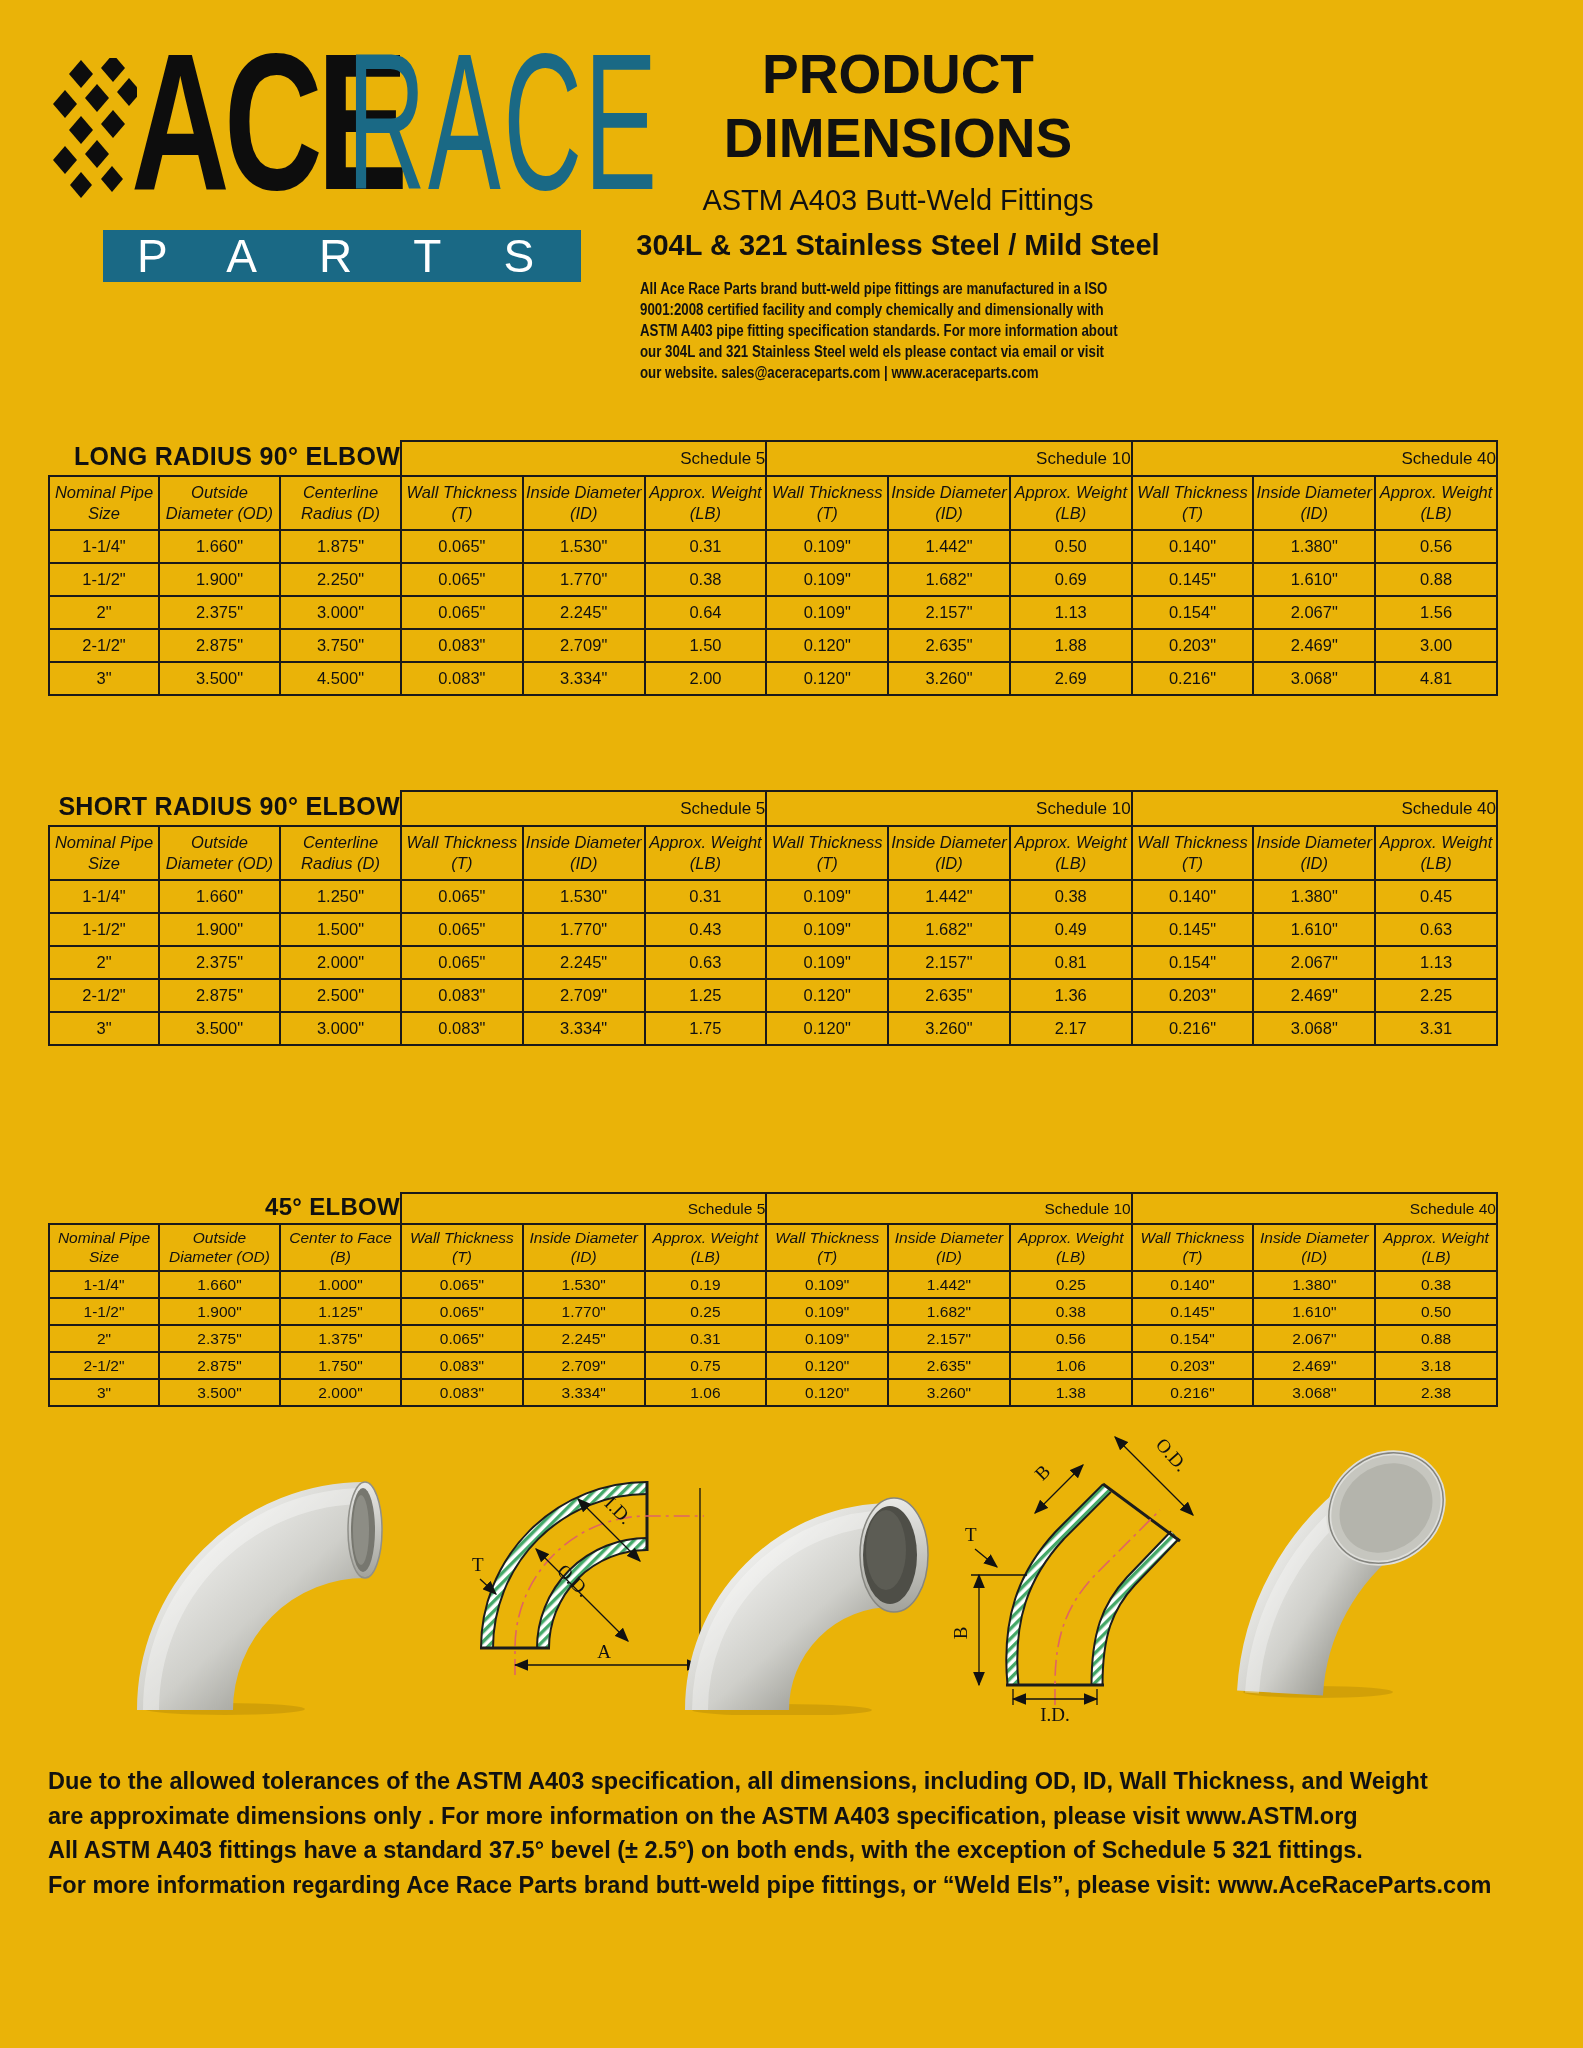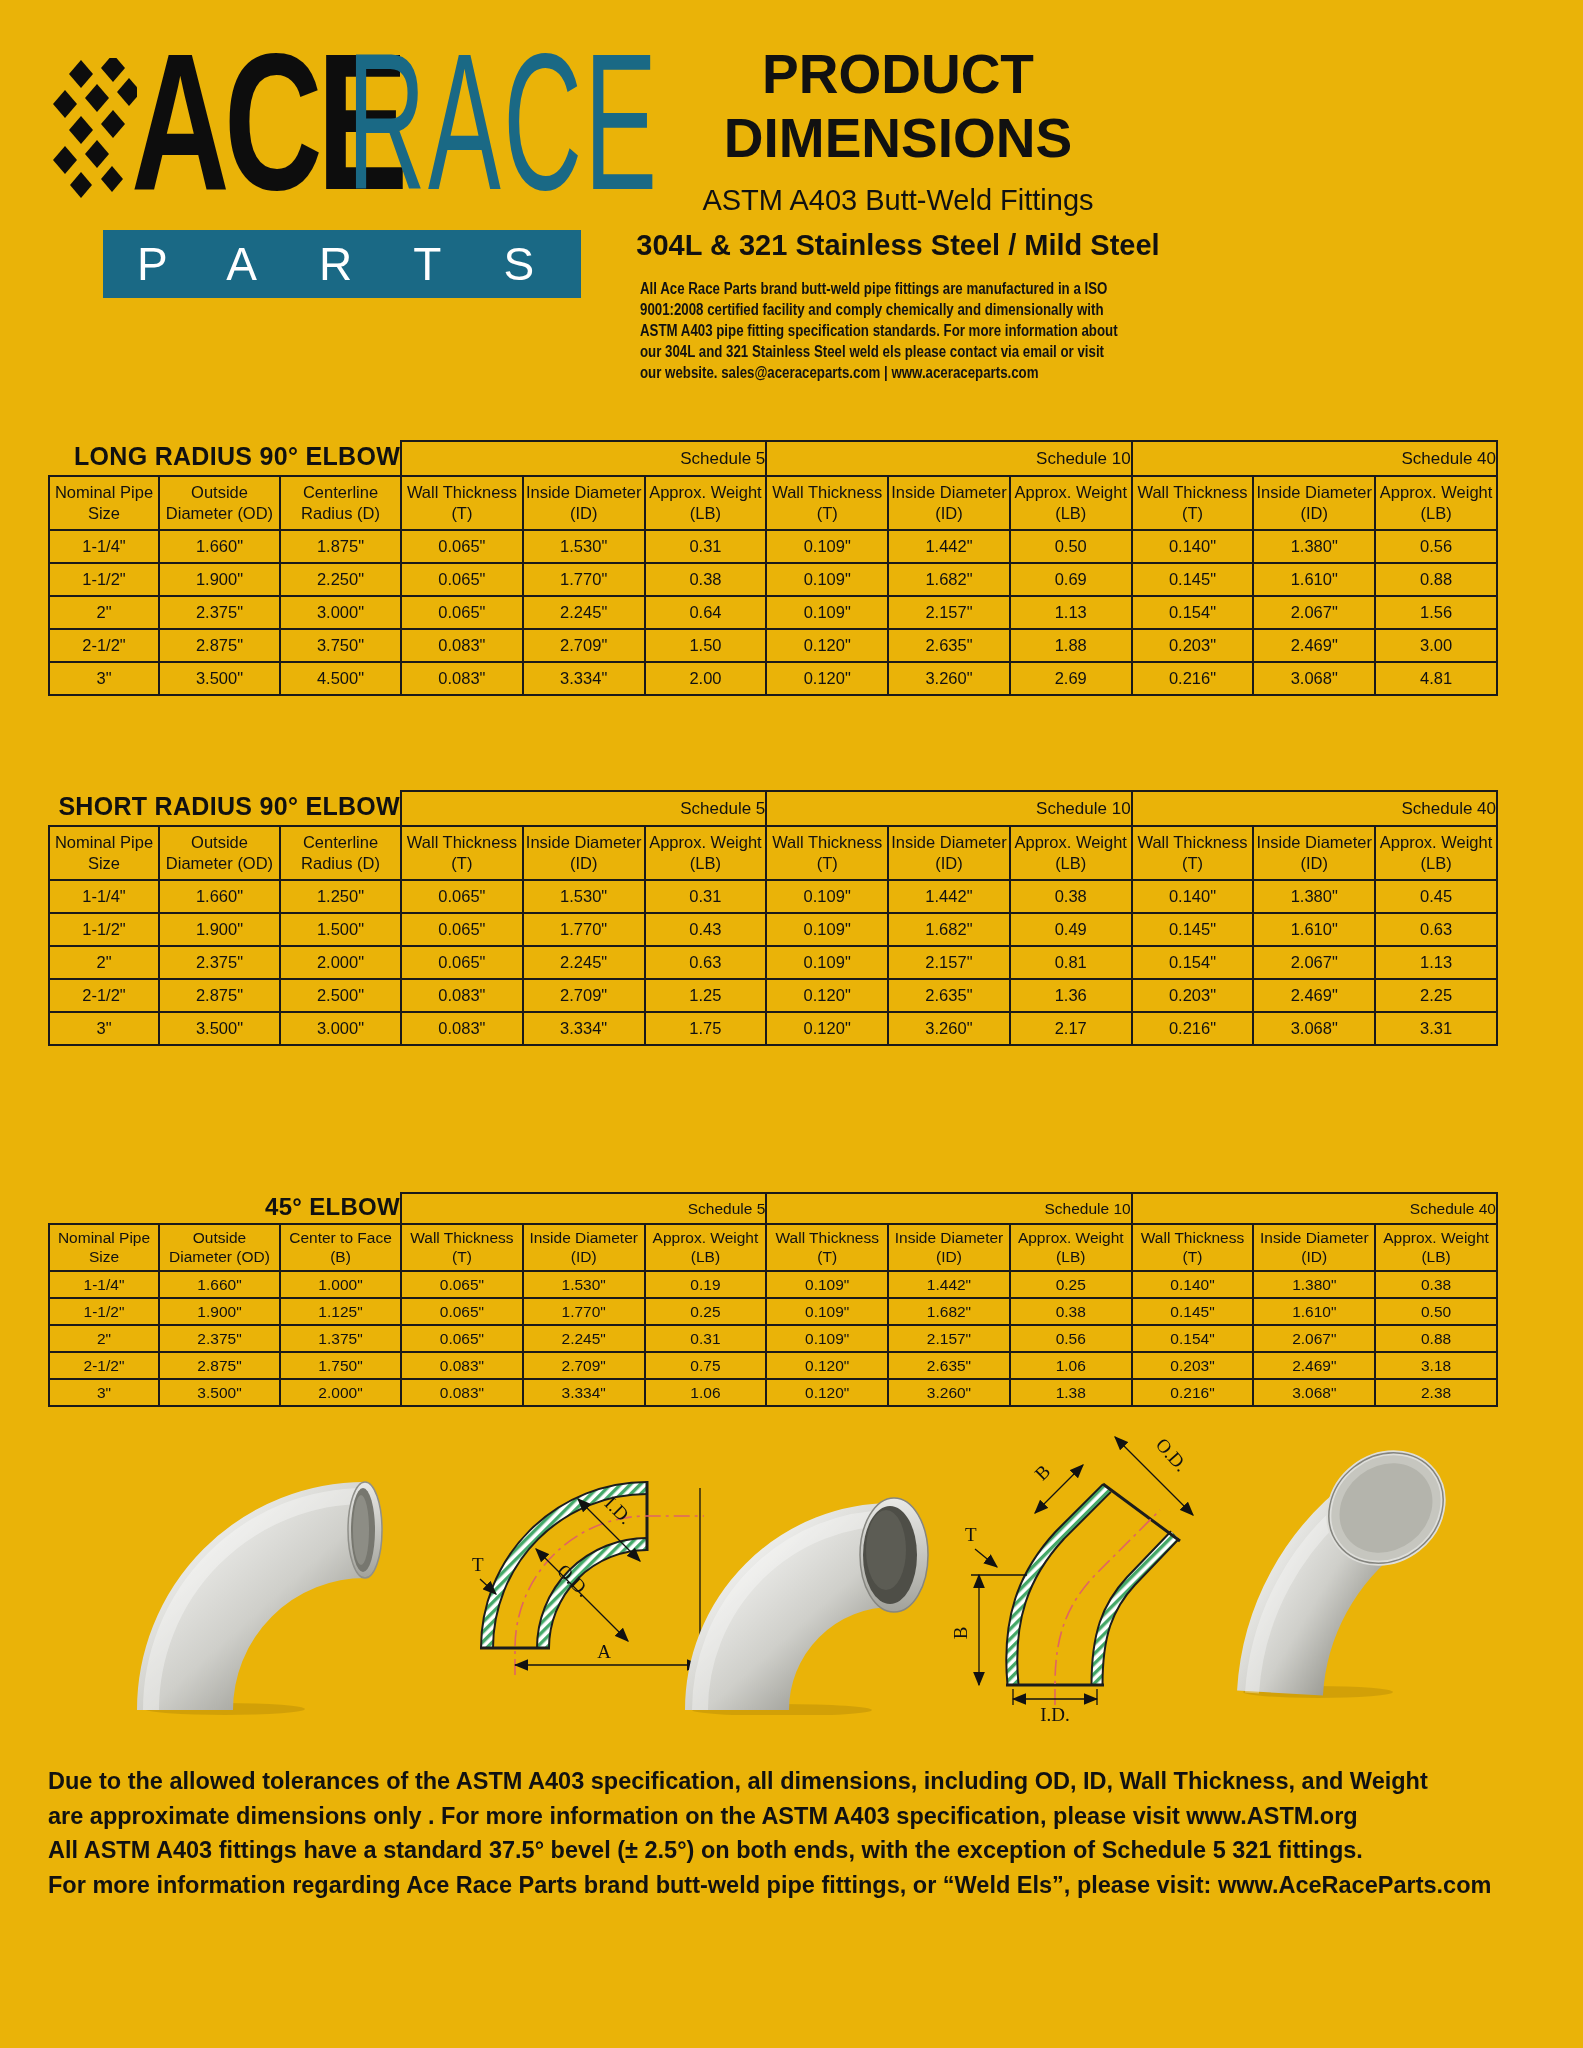--- a/index.html
+++ b/index.html
@@ -6,40 +6,40 @@
   .page{position:relative;width:1583px;height:2048px;background:#eab308;margin:0 auto;
         font-family:"Liberation Sans",sans-serif;color:#111;overflow:hidden;}
 
   
   .logo{position:absolute;top:40px;left:45px;width:545px;height:262px;}
   .flag{position:absolute;top:18px;left:6px;}
   .logo-ace{position:absolute;top:-16px;left:86px;font-size:195px;line-height:1;
             font-weight:bold;letter-spacing:-8px;transform:scaleX(0.70);transform-origin:left top;color:#0d0d0d;}
   .logo-race{position:absolute;top:-16px;left:302px;font-size:195px;line-height:1;
              font-weight:normal;letter-spacing:4px;transform:scaleX(0.56);transform-origin:left top;color:#1a6985;}
-  .parts-bar{position:absolute;top:190px;left:58px;width:478px;height:68px;background:#1a6985;
+  .parts-bar{position:absolute;top:190px;left:58px;width:478px;height:52px;background:#1a6985;
              display:flex;align-items:center;box-sizing:border-box;}
   .parts-word{color:#fff;font-size:46px;letter-spacing:62px;margin-left:34px;white-space:nowrap;}
 
   
   .hdr{position:absolute;top:42px;left:628px;width:540px;text-align:center;}
   .hdr-title{font-size:55px;font-weight:bold;letter-spacing:0px;}
   .hdr-sub1{font-size:29px;font-weight:normal;margin-top:14px;}
   .hdr-sub2{font-size:29px;font-weight:bold;margin-top:12px;}
   .hdr-para{font-size:16px;font-weight:bold;text-align:left;line-height:1.32;margin-top:16px;
             width:580px;transform:scaleX(0.83);transform-origin:left top;margin-left:12px;}
 
   
   .spec{position:absolute;left:48px;}
   table.spec-table{border-collapse:collapse;table-layout:fixed;width:1450px;}
   .spec-table th,.spec-table td{border:2px solid #1a1a1a;text-align:center;font-weight:normal;padding:0;}
   .spec-table td.ghost{border:none;text-align:right;vertical-align:middle;font-weight:bold;
                        font-size:25px;padding:0 0 4px 2px;letter-spacing:0.3px;}
   .spec-table tr.band th{height:33px;font-size:17px;text-align:right;}
-  .spec-table tr.cols th{height:52px;font-size:16.5px;line-height:1.25;}
+  .spec-table tr.cols th{height:52px;font-size:16.5px;line-height:1.25;font-style:italic;}
   .spec-table tbody td{height:31px;font-size:16.5px;}
   .spec-table col.c1{width:110px;} .spec-table col.c2{width:121px;} .spec-table col.c3{width:121px;}
   table.compact td.ghost{font-size:24px;padding-bottom:2px;}
   table.compact tr.band th{height:26px;font-size:15.5px;}
   table.compact tr.cols th{height:45px;font-size:15.5px;line-height:1.2;}
   table.compact tbody td{height:25px;font-size:15.5px;}
 
   
   .figures{position:absolute;top:1395px;left:0;width:1583px;height:335px;}
   .fig{position:absolute;}

